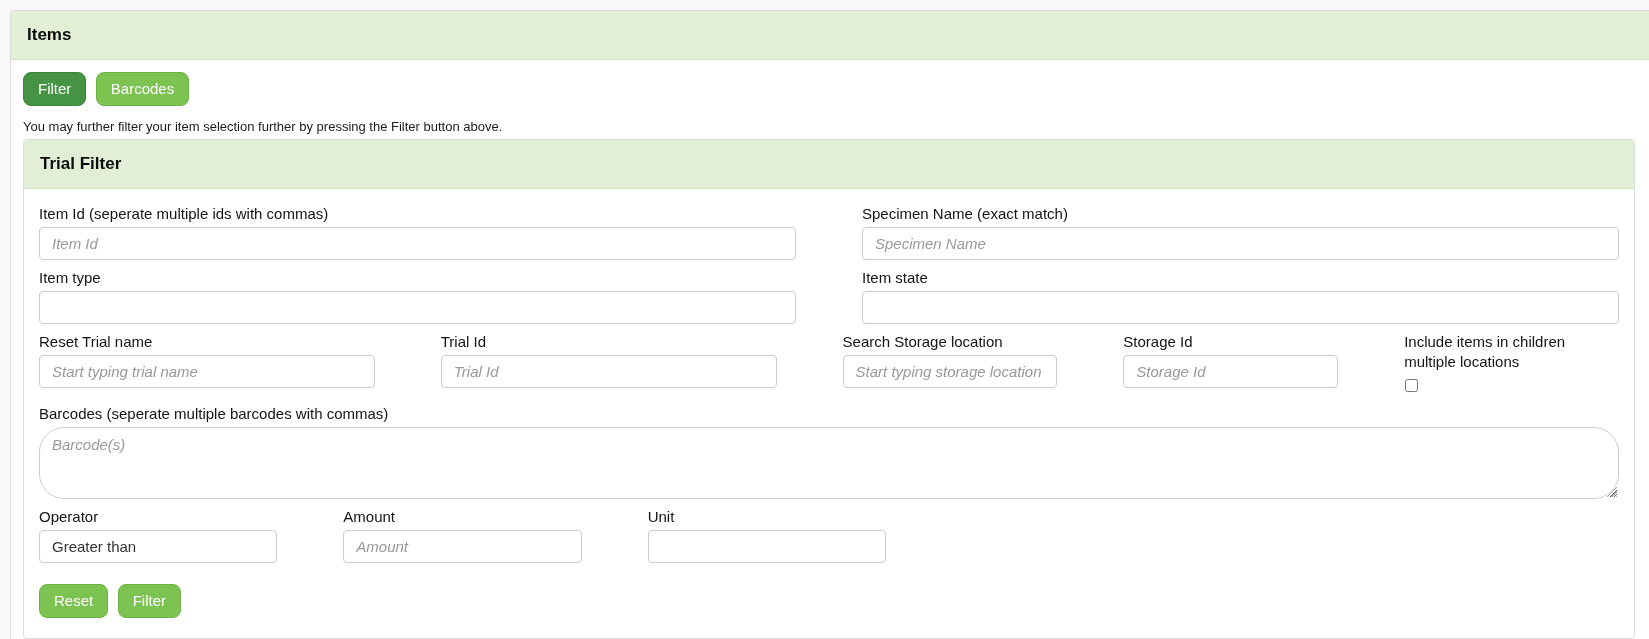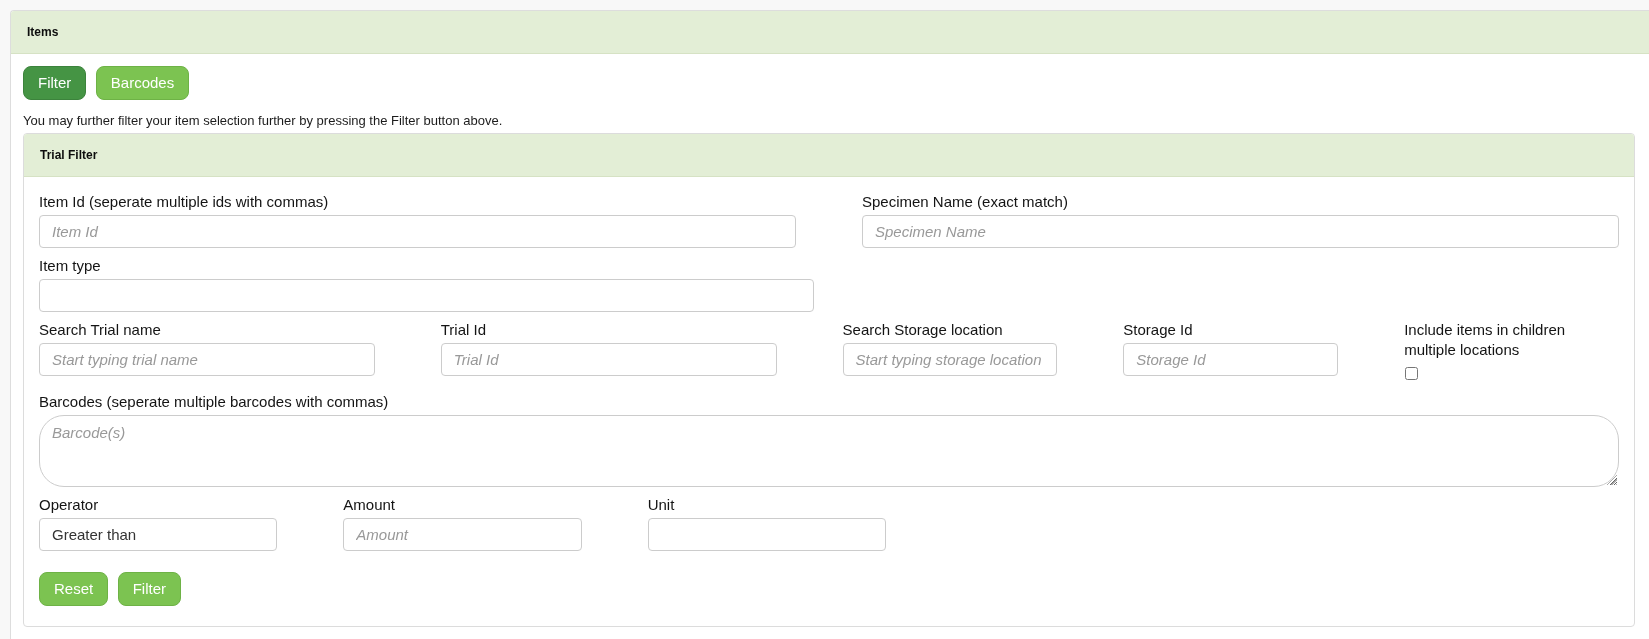--- a/index.html
+++ b/index.html
@@ -16,21 +16,21 @@
     min-height: 640px;
     background: #fff;
     border: 1px solid #ddd;
     border-right: none;
     border-radius: 4px 0 0 0;
   }
   .panel-heading {
     background: #e3eed6;
     border-bottom: 1px solid #d6e2c4;
     padding: 14px 16px;
-    font-size: 12px;
+    font-size: 17px;
     font-weight: bold;
     color: #0d0d0d;
     border-radius: 3px 0 0 0;
   }
   .outer-body { padding: 12px 14px 12px 12px; background: #fff; }
 
   .btn {
     display: inline-block;
     padding: 7px 14px;
     font-size: 15px;
@@ -141,25 +141,29 @@
             <label class="field-label">Specimen Name (exact match)</label>
             <input type="text" class="form-control" placeholder="Specimen Name" style="">
           </div>
         </div>
 
         <div class="row">
           <div class="col col-6 form-group">
             <label class="field-label">Item type</label>
             <input type="text" class="form-control" style="">
           </div>
+          <div class="col col-6 form-group">
+            <label class="field-label">Item state</label>
+            <input type="text" class="form-control" style="">
+          </div>
         </div>
 
         <div class="row">
           <div class="col col-3 form-group">
-            <label class="field-label">Search Trial name</label>
+            <label class="field-label">Reset Trial name</label>
             <input type="text" class="form-control" placeholder="Start typing trial name" style="">
           </div>
           <div class="col col-3 form-group">
             <label class="field-label">Trial Id</label>
             <input type="text" class="form-control" placeholder="Trial Id" style="">
           </div>
           <div class="col col-2 form-group">
             <label class="field-label">Search Storage location</label>
             <input type="text" class="form-control" placeholder="Start typing storage location" style="">
           </div>

